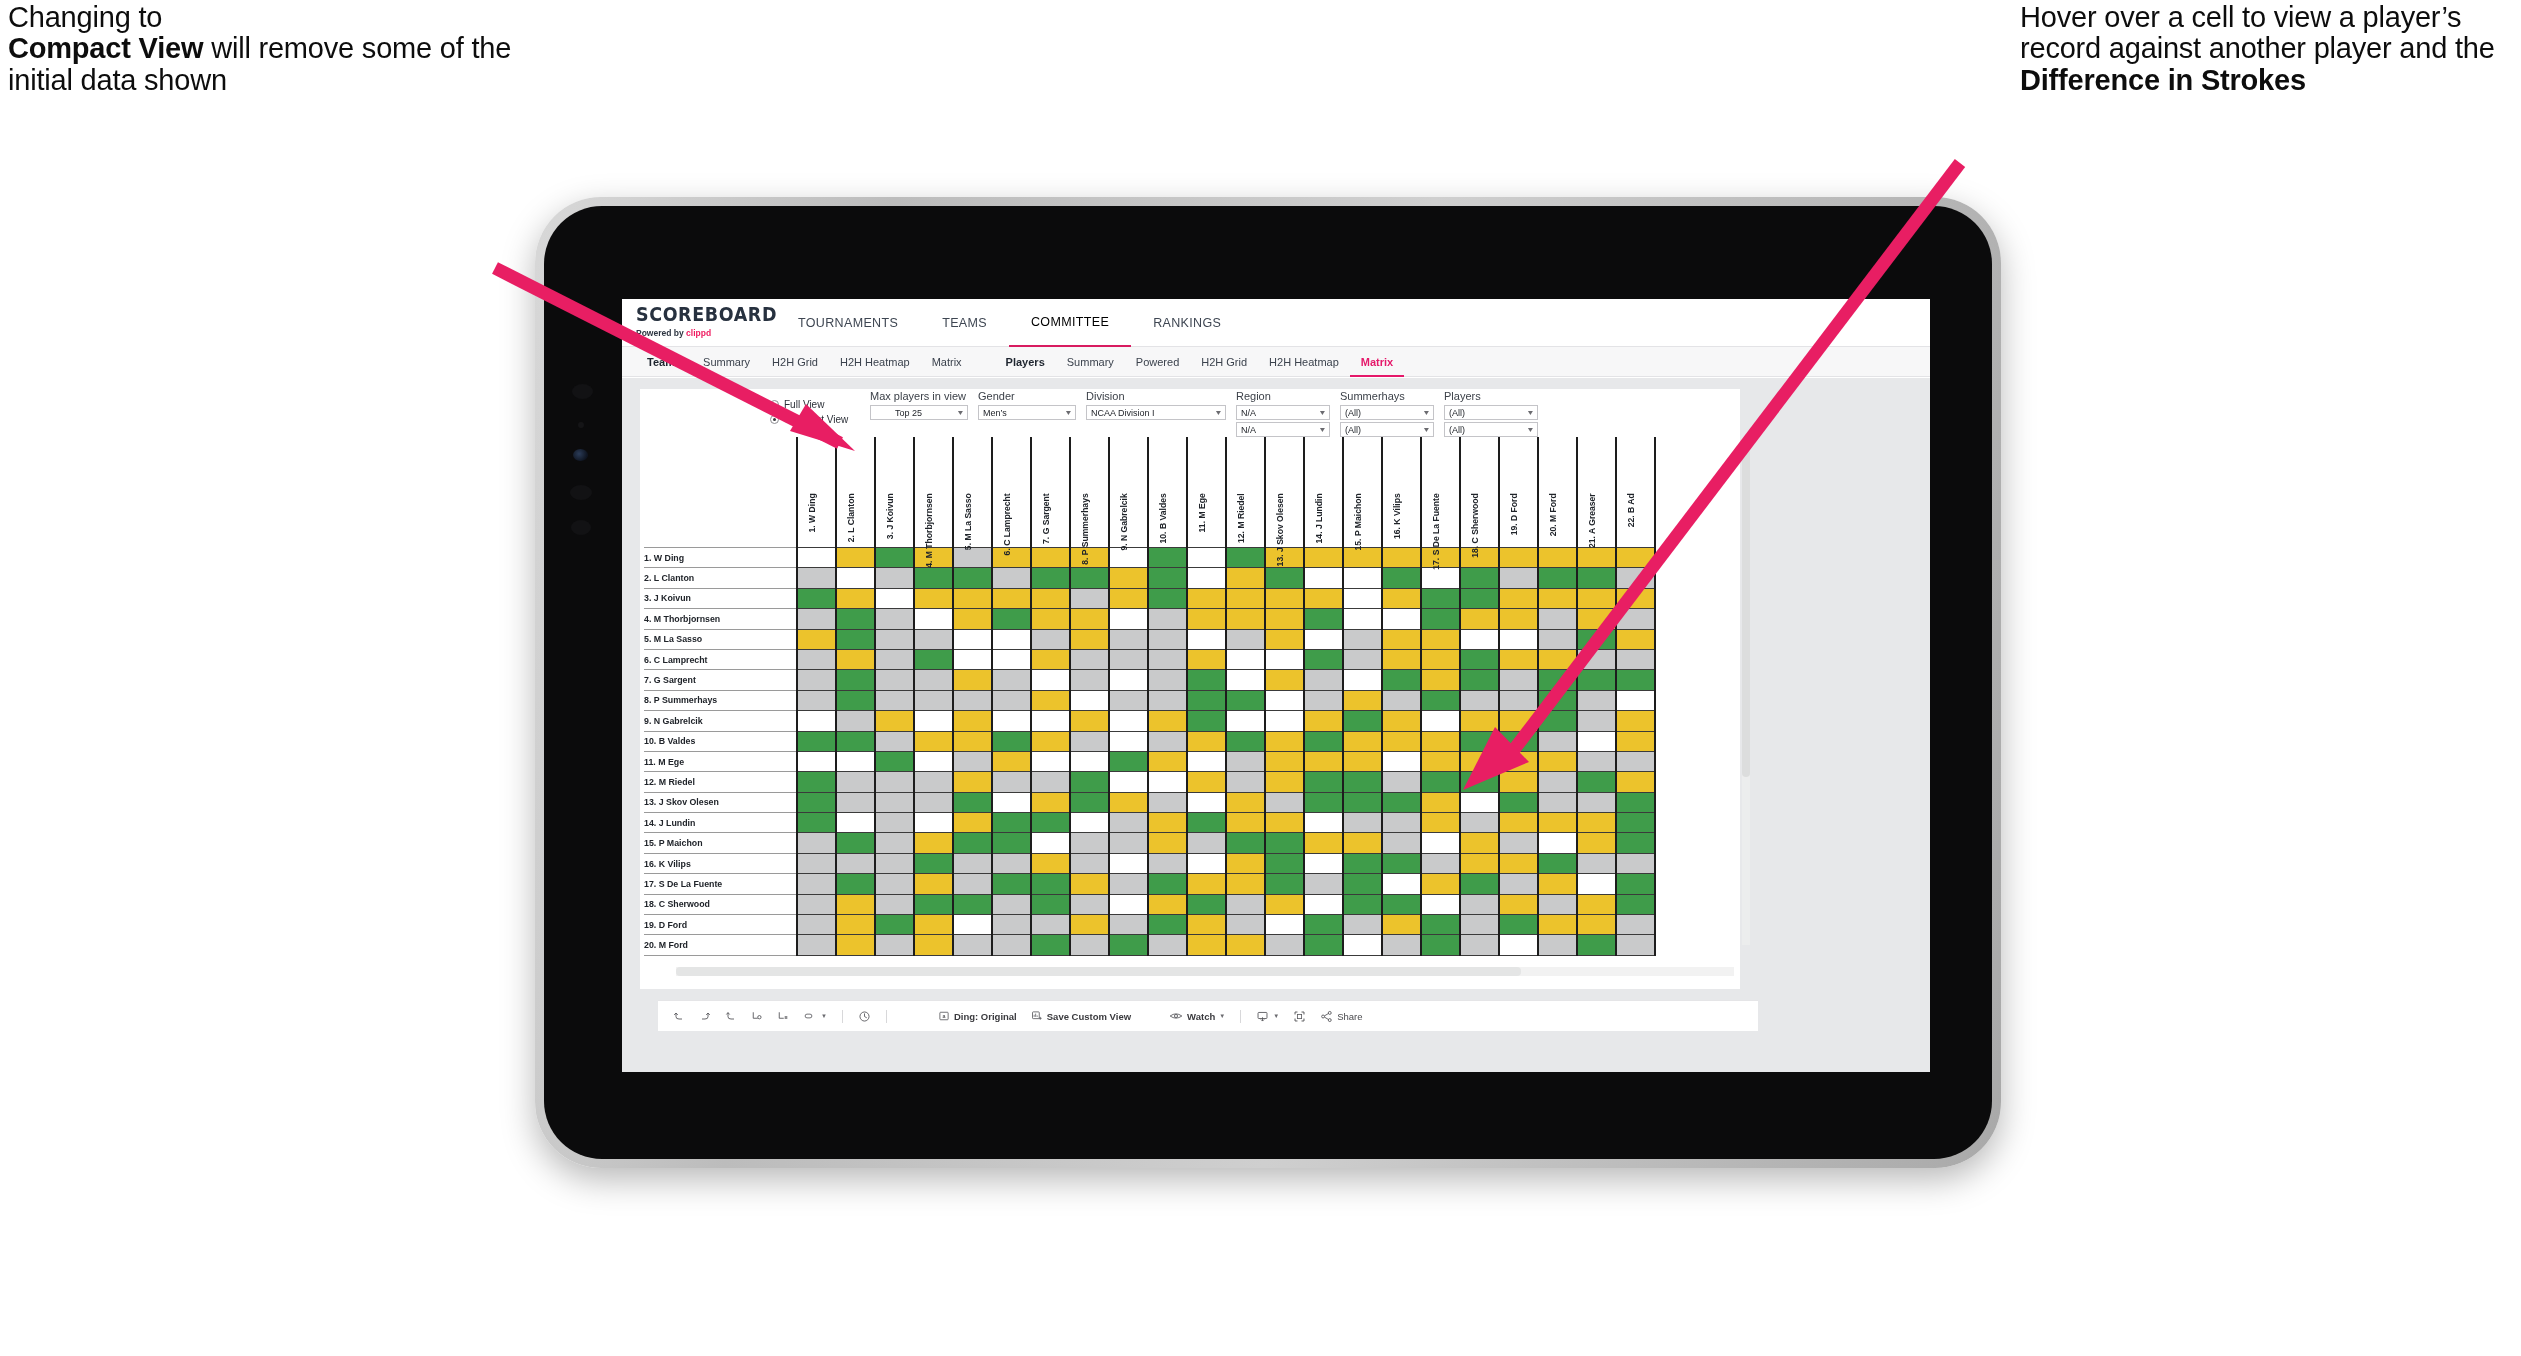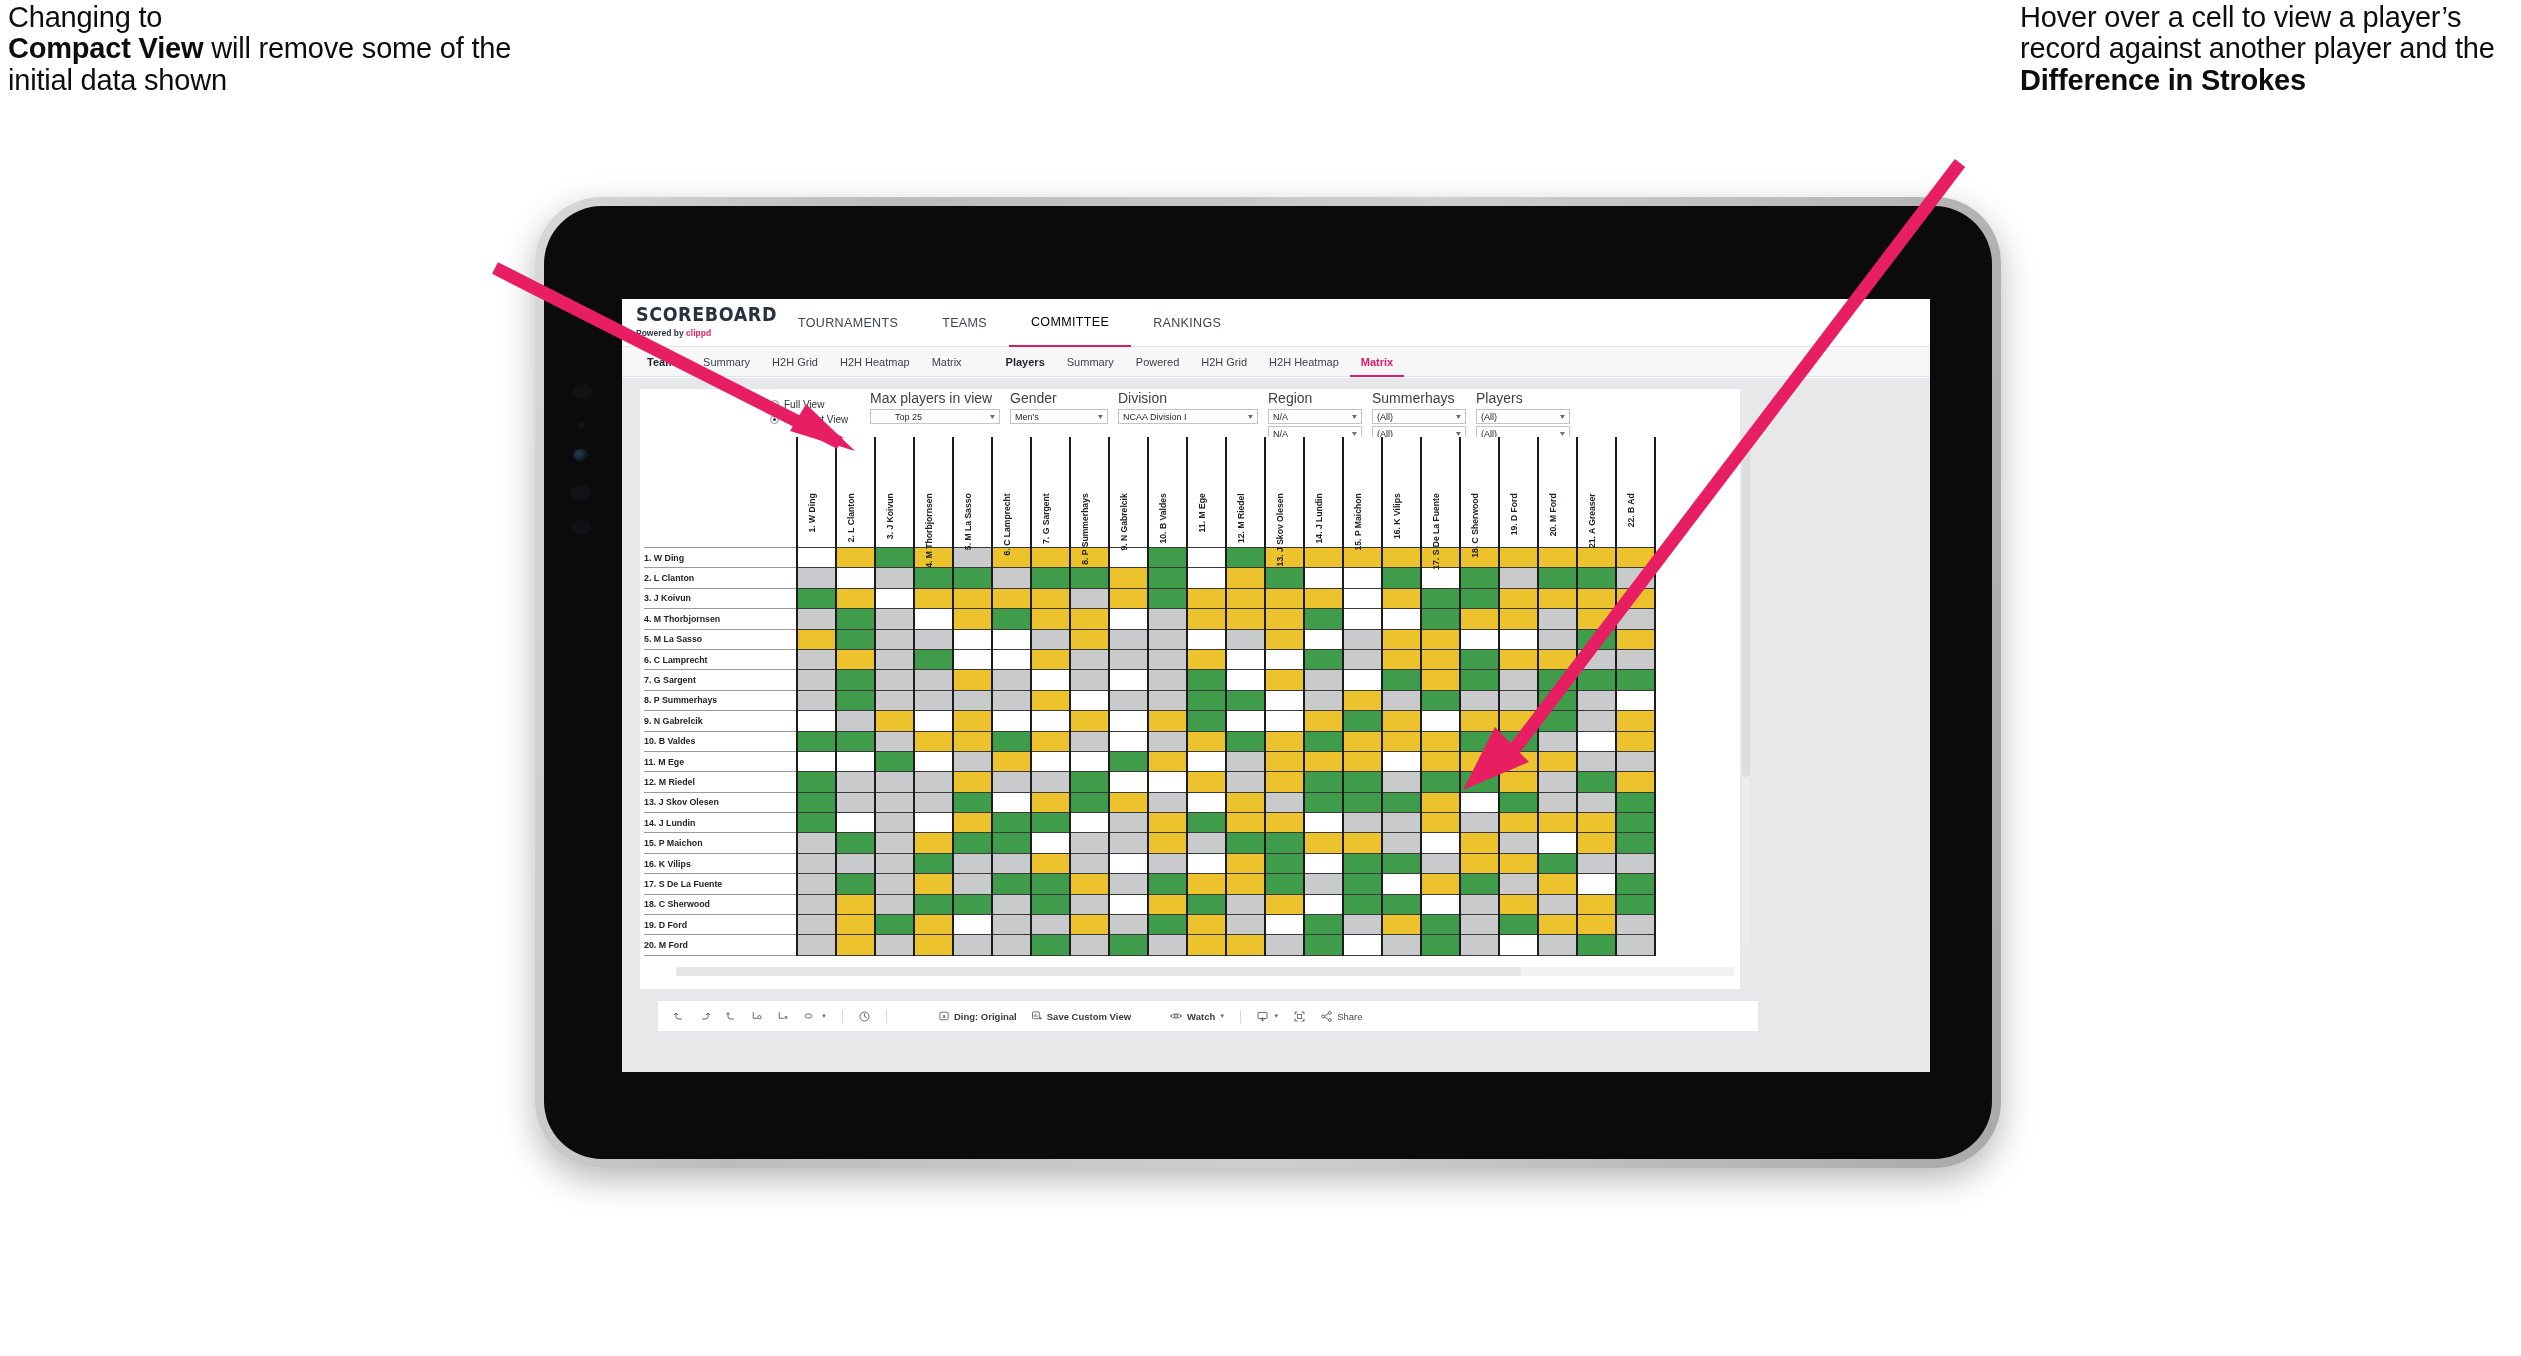--- a/index.html
+++ b/index.html
@@ -193,42 +193,42 @@
     content: "";
     position: absolute;
     left: 1.7px; top: 1.7px;
     width: 3.6px; height: 3.6px;
     border-radius: 50%;
     background: #3a3a3c;
   }
   .radio-label { font-size: 10px; color: #2c3038; }
 
   .filter-group { margin-right: 10px; }
-  .filter-title { font-size: 14px; color: #3c4149; margin-bottom: 3px; }
+  .filter-title { font-size: 11px; color: #3c4149; margin-bottom: 3px; }
   .select-box {
     height: 15px;
     border: 1px solid #c4c4c8;
     background: #fff;
     display: flex;
     align-items: center;
     justify-content: space-between;
     padding: 0 3px 0 4px;
     box-sizing: border-box;
     font-size: 9px;
     color: #23262c;
     margin-bottom: 2px;
     cursor: pointer;
   }
   .select-box .caret {
     font-size: 7px;
     color: #6b6b70;
     transform: scaleX(1.2);
     margin-left: 4px;
   }
-  .w-max  { width: 130px; padding-left: 24px; }
+  .w-max  { width: 98px; padding-left: 24px; }
   .w-gen  { width: 98px; }
   .w-div  { width: 140px; }
   .w-reg  { width: 94px; }
   .w-conf { width: 94px; }
   .w-play { width: 94px; }
 
   
   #matrix-wrap {
     position: absolute;
     left: 4px;

